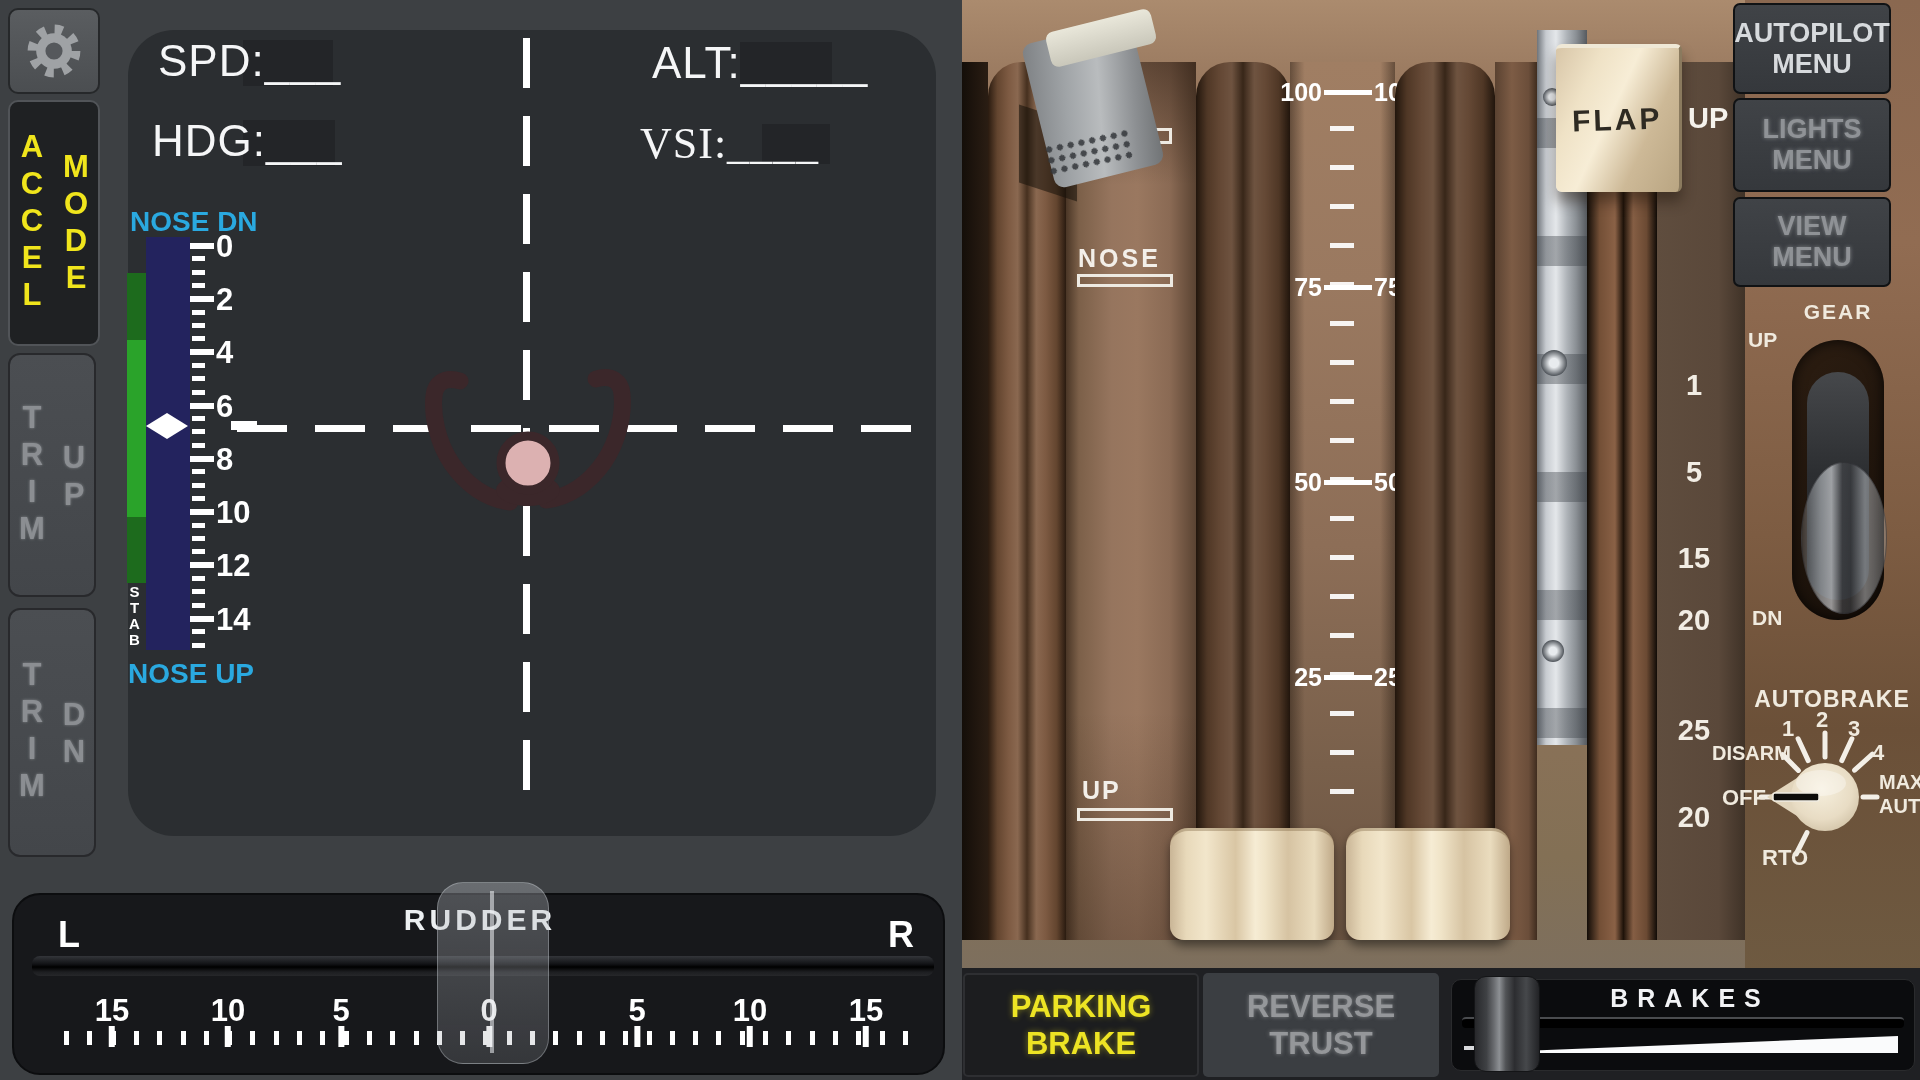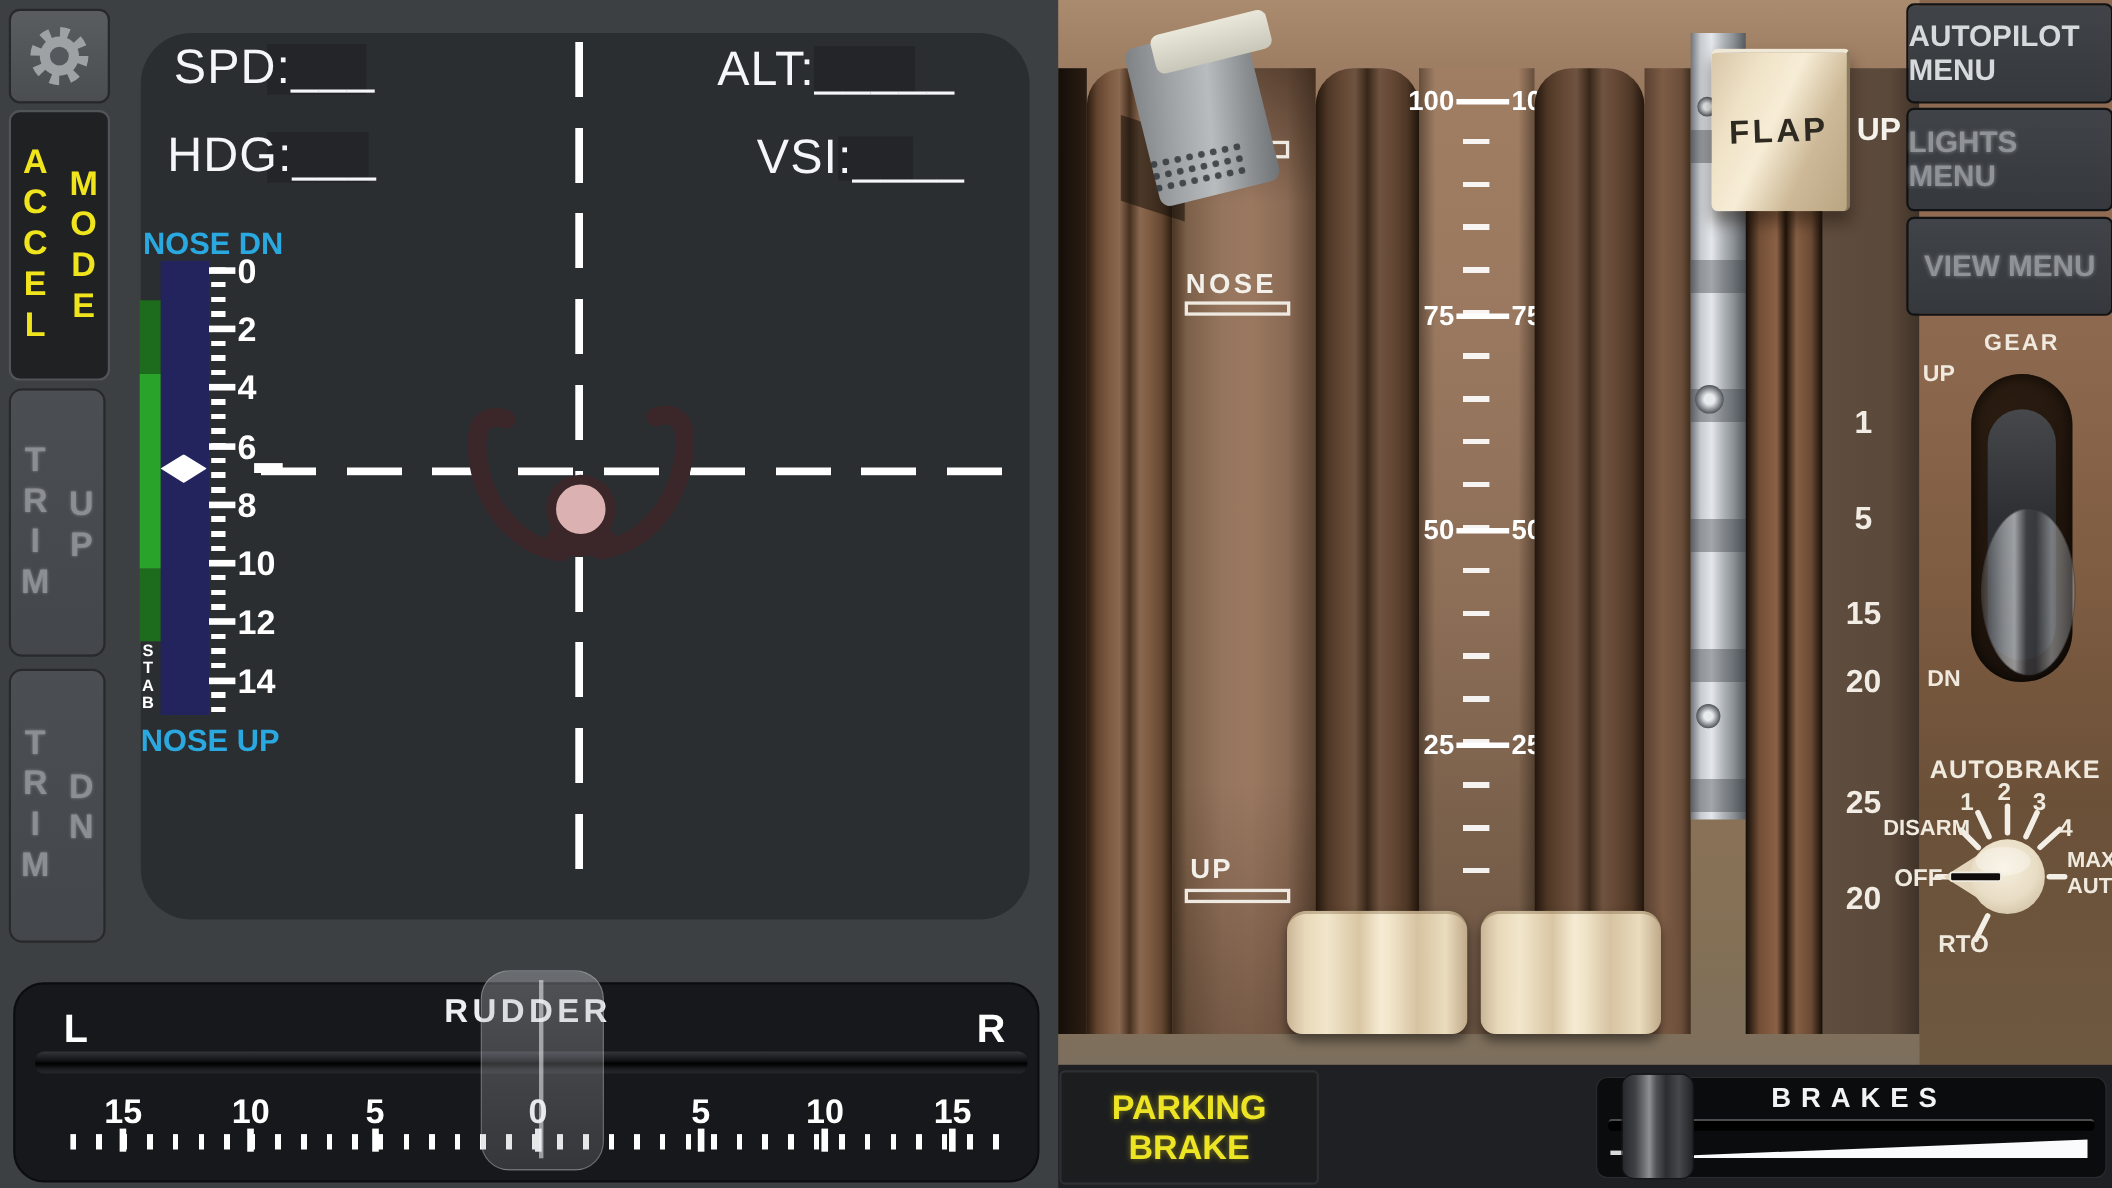--- a/index.html
+++ b/index.html
@@ -32,23 +32,23 @@
           #46301f 50%,#8a6850 62%,#7d5a42 74%,#63452f 88%,#2a1b10 100%);
           border-radius:34px 34px 0 0;}
   .dkpillar{filter:brightness(.8);}
   .thrustrow{width:152px;height:28px;display:flex;align-items:center;color:#fff;
              font-weight:bold;font-size:25px;}
   .thrustrow .n{width:50px;}
   .thrustrow .bar{flex:1;height:5px;background:#fff;margin:0 2px;}
   .detentbox{box-sizing:border-box;border:3px solid #eeeae2;}
   .flapnum{left:1694px;transform:translateX(-50%);font-weight:bold;font-size:29px;color:#f2ede4;}
   
-  .menubtn{left:1733px;width:188px;background:linear-gradient(#404347,#35383c);
+  .menubtn{left:1733px;width:158px;background:linear-gradient(#404347,#35383c);
            border:2px solid #101214;border-radius:7px;box-sizing:border-box;
-           display:flex;align-items:center;justify-content:center;
+           display:flex;align-items:center;justify-content:center;text-align:center;
            font-weight:bold;font-size:27px;line-height:31px;}
   .menubright{color:#d7dadd;}
   .menudim{color:#8f9296;text-shadow:0 0 4px rgba(145,148,152,.85);}
   .brlabel{font-weight:bold;color:#f0eade;}
   
   .bigbtn{box-sizing:border-box;border-radius:5px;display:flex;align-items:center;
           justify-content:center;text-align:center;font-weight:bold;font-size:31px;line-height:37px;}
   .cream{background:linear-gradient(115deg,#d8c6a8 0%,#efe2c6 25%,#f7edd6 45%,#cdb997 70%,#b9a582 100%);}
   .throttlehandle{width:164px;height:112px;border-radius:18px 18px 14px 14px;
      background:linear-gradient(90deg,#c9b596 0%,#e8d9ba 10%,#f2e6cb 22%,#d9c6a4 40%,
@@ -87,21 +87,21 @@
   <div class="a" id="display"></div>
 
   <div class="a valbox" style="left:243px;top:40px;width:90px;height:46px;"></div>
   <div class="a valbox" style="left:243px;top:120px;width:92px;height:46px;"></div>
   <div class="a valbox" style="left:740px;top:42px;width:92px;height:42px;"></div>
   <div class="a valbox" style="left:762px;top:124px;width:68px;height:40px;"></div>
 
   <div class="a hud" style="left:158px;top:36px;">SPD:___</div>
   <div class="a hud" style="left:152px;top:116px;">HDG:___</div>
   <div class="a hud" style="left:652px;top:38px;">ALT:_____</div>
-  <div class="a hud" style="left:688px;top:118px;">VSI:____</div>
+  <div class="a hud" style="left:640px;top:118px;font-family:Liberation Serif, serif;">VSI:____</div>
 
   <div class="a dashv" style="left:523px;top:38px;width:7px;height:766px;"></div>
   <div class="a dashh" style="left:237px;top:425px;width:680px;height:7px;"></div>
 
   <svg class="a" style="left:408px;top:362px;" width="240" height="200" viewBox="0 0 240 200">
     <path d="M 52,19 C 36,14 27,22 26,34 C 24,52 29,80 44,102 C 58,122 78,137 102,140" fill="none" stroke="#3b272a" stroke-width="17" stroke-linecap="round"></path>
     <path d="M 188,17 C 204,12 213,20 214,32 C 216,50 211,78 196,100 C 182,120 162,135 138,138" fill="none" stroke="#3b272a" stroke-width="17" stroke-linecap="round"></path>
     <ellipse cx="120" cy="128" rx="32" ry="16" fill="#3b272a"></ellipse>
     <circle cx="120" cy="101" r="27" fill="#dcb1b1" stroke="#3b272a" stroke-width="9"></circle>
   </svg>
@@ -256,20 +256,21 @@
   <div class="a brlabel" style="left:1872px;top:740px;font-size:22px;">4</div>
   <div class="a brlabel" style="left:1879px;top:770px;width:46px;font-size:20px;line-height:24px;">MAX AUTO</div>
   <div class="a brlabel" style="left:1722px;top:785px;width:44px;text-align:right;font-size:22px;">OFF</div>
   <div class="a brlabel" style="left:1762px;top:845px;font-size:22px;">RTO</div>
 
   <div class="a throttlehandle" style="left:1170px;top:828px;"></div>
   <div class="a throttlehandle" style="left:1346px;top:828px;"></div>
 
   <div class="a" style="left:962px;top:968px;width:958px;height:112px;background:#1f2023;"></div>
   <div class="a bigbtn" style="left:963px;top:973px;width:236px;height:104px;background:#1c1d1f;border:2px solid #2e2f32;color:#ede424;text-shadow:0 0 6px rgba(240,230,30,.45);padding:0 30px;">PARKING BRAKE</div>
+  <div class="a bigbtn" style="left:1203px;top:973px;width:236px;height:104px;background:#3b3e42;color:#95979a;text-shadow:0 0 4px rgba(150,152,155,.8);padding:0 30px;">REVERSE TRUST</div>
   <div class="a" style="left:1451px;top:979px;width:464px;height:92px;background:#0b0c0e;border:1px solid #2a2b2d;border-radius:10px;box-sizing:border-box;"></div>
   <div class="a" style="left:1560px;top:984px;width:260px;text-align:center;font-weight:bold;font-size:25px;letter-spacing:9px;color:#f2f3f5;">BRAKES</div>
   <div class="a" style="left:1462px;top:1017px;width:442px;height:9px;background:#000;border-top:2px solid #4a4c4f;border-radius:4px;"></div>
   <div class="a" style="left:1528px;top:1034px;width:370px;height:19px;background:#fafbfc;clip-path:polygon(0 88%,100% 10%,100% 100%,0 100%);"></div>
   <div class="a" style="left:1464px;top:1046px;width:20px;height:4px;background:#d8dadc;"></div>
   <div class="a" style="left:1474px;top:976px;width:66px;height:96px;border-radius:12px;border:1px solid #141517;box-sizing:border-box;background:linear-gradient(90deg,#27282b 0%,#3f4144 18%,#6b6d71 30%,#8d9094 38%,#515356 48%,#2c2d30 62%,#46484b 80%,#222326 100%);"></div>
 
 </div>
 
 </body></html>

